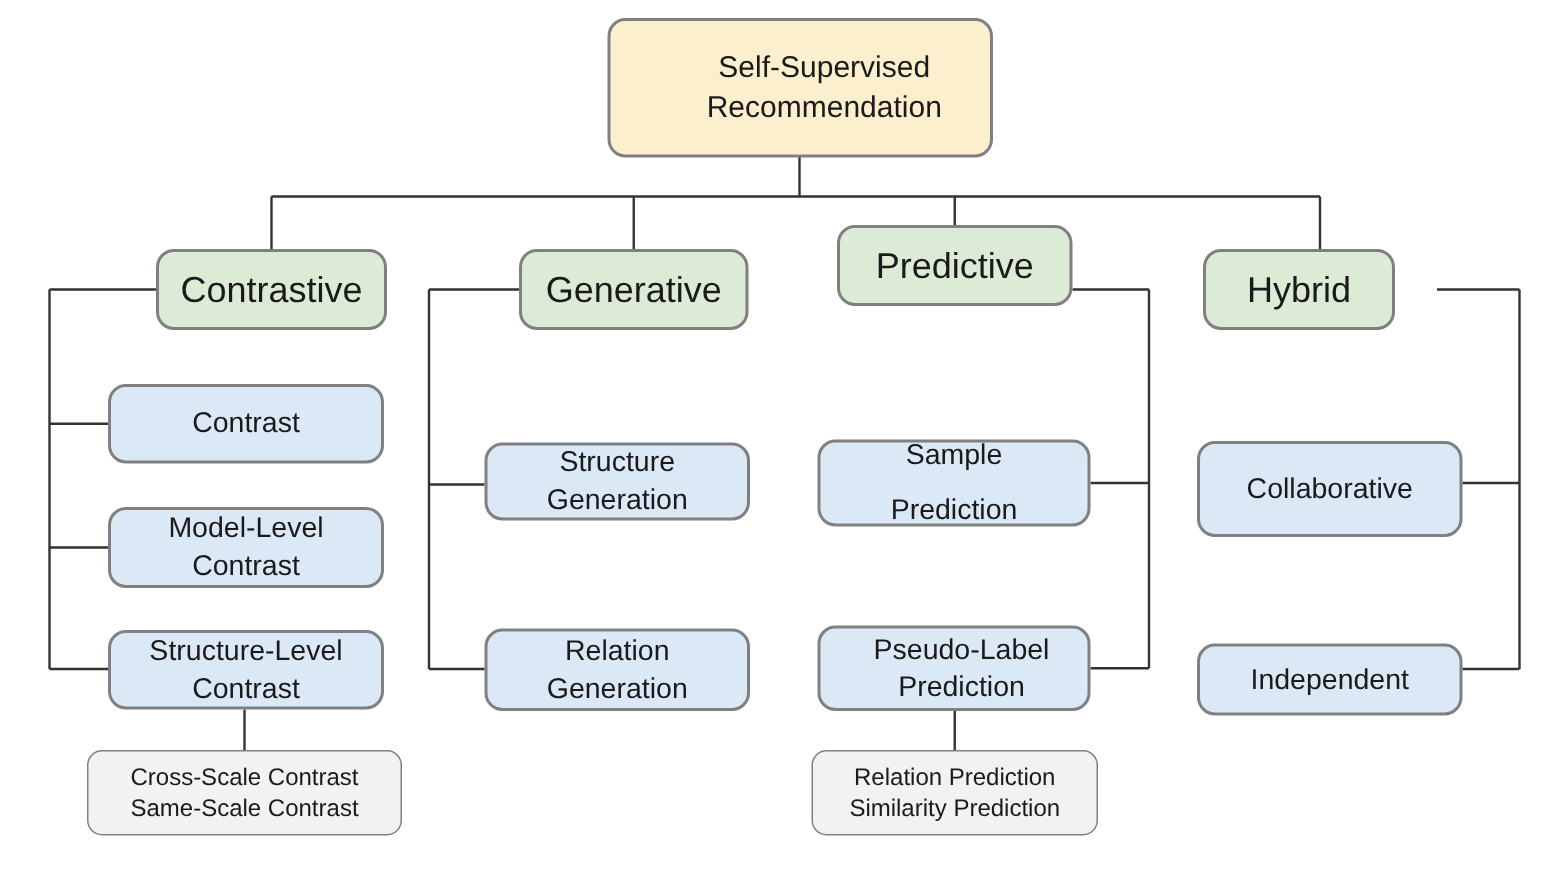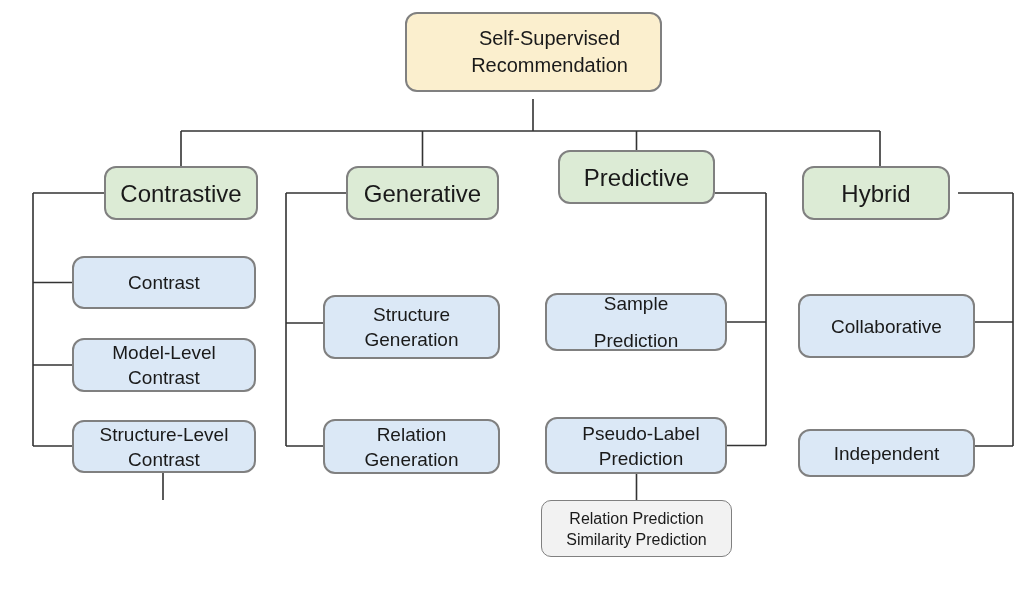--- a/index.html
+++ b/index.html
@@ -97,51 +97,55 @@
     <path d="
       M958 193 H1013
       M1013 193 V446
       M975 322 H1013
       M975 446 H1013"></path>
     <path d="
       M163 473 V500
       M636.5 474 V500"></path>
   </svg>
 
-  <div class="box root" style="left:405px; top:12px; width:257px; height:80px;padding-left:32px;">
+  <div class="box root" style="left:405px; top:12px; width:257px; height:93px;padding-left:32px;">
     <div class="line">Self-Supervised</div>
     <div class="line">Recommendation</div>
   </div>
 
   <div class="box cat" style="left:104px; top:166px; width:154px; height:54px;">
     <div class="line">Contrastive</div>
   </div>
   <div class="box cat" style="left:346px; top:166px; width:153px; height:54px;">
     <div class="line">Generative</div>
   </div>
   <div class="box cat" style="left:558px; top:150px; width:157px; height:54px;">
     <div class="line">Predictive</div>
   </div>
-  <div class="box cat" style="left:802px; top:166px; width:148px; height:54px;">
+  <div class="box cat" style="left:802px; top:166px; width:128px; height:54px;">
     <div class="line">Hybrid</div>
   </div>
 
   <div class="box child" style="left:72px; top:256px; width:184px; height:53px;">
     <div class="line">Contrast</div>
   </div>
   <div class="box child" style="left:72px; top:338px; width:184px; height:54px;">
     <div class="line">Model-Level</div>
     <div class="line">Contrast</div>
   </div>
   <div class="box child" style="left:72px; top:420px; width:184px; height:53px;">
     <div class="line">Structure-Level</div>
     <div class="line">Contrast</div>
   </div>
+  <div class="box note" style="left:58px; top:500px; width:210px; height:57px;">
+    <div class="line">Cross-Scale Contrast</div>
+    <div class="line">Same-Scale Contrast</div>
+  </div>
 
-  <div class="box child" style="left:323px; top:295px; width:177px; height:64px;text-align:right;">
+  <div class="box child" style="left:323px; top:295px; width:177px; height:52px;text-align:right;">
     <div class="line">Structure</div>
     <div class="line">Generation</div>
   </div>
   <div class="box child" style="left:323px; top:419px; width:177px; height:55px;">
     <div class="line">Relation</div>
     <div class="line">Generation</div>
   </div>
 
   <div class="box child" style="left:545px; top:293px; width:182px; height:58px;gap:12px;">
     <div class="line">Sample</div>

